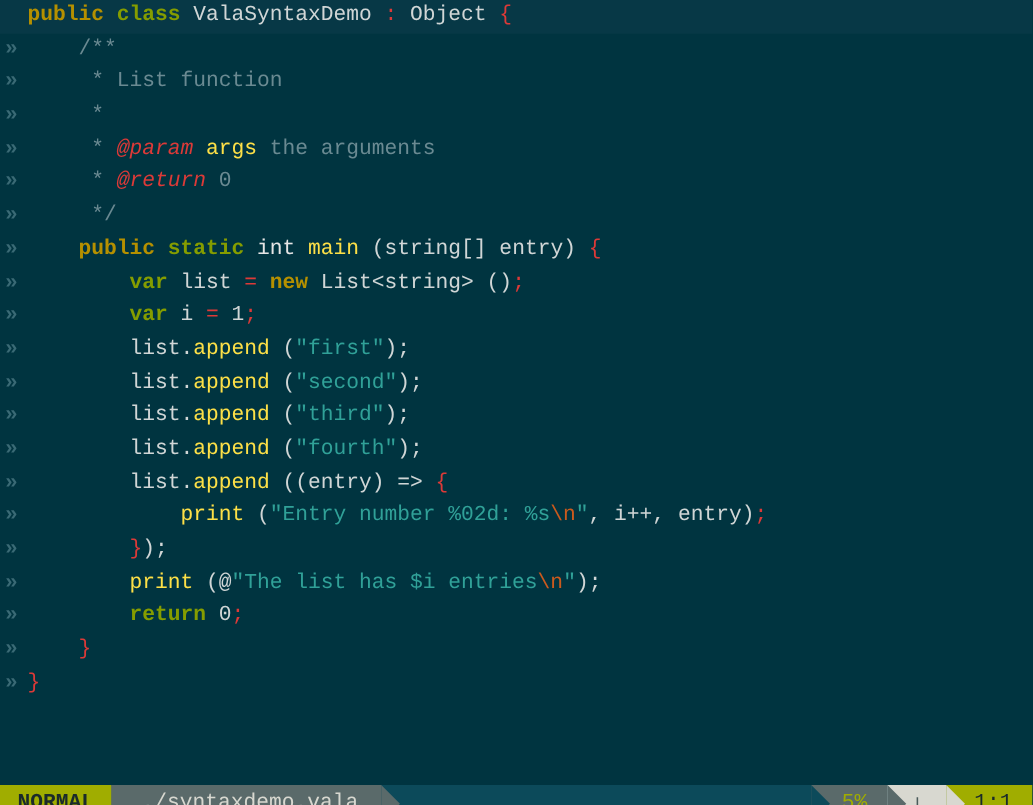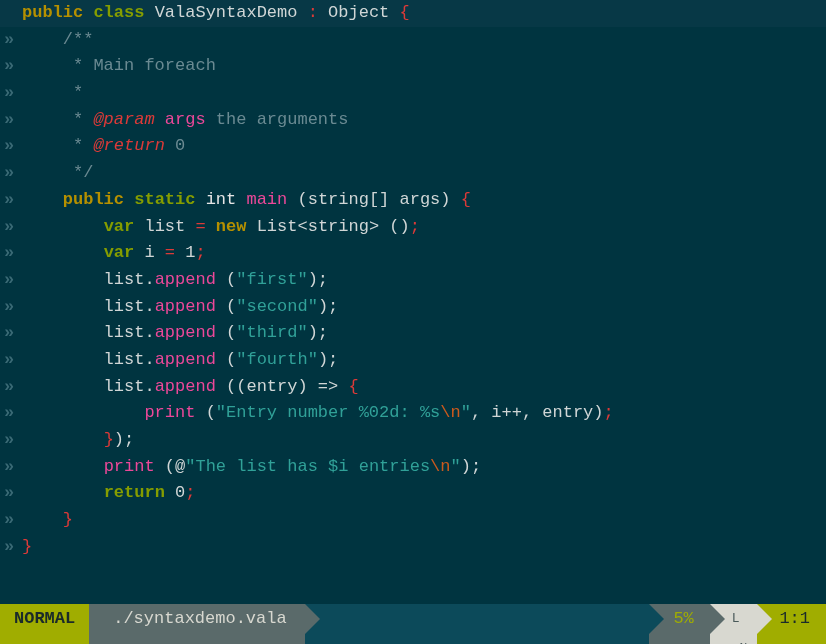--- a/index.html
+++ b/index.html
@@ -30,33 +30,33 @@
   color: #3a6a75;
   font-weight: bold;
   text-align: left;
   padding-left: 4px;
 }
 .code { flex: 1; }
 .kw-y { color: #b59000; font-weight: bold; }
 .kw-g { color: #859d00; font-weight: bold; }
 .id { color: #d0d6d6; }
 .type { color: #e5e5e5; margin-top: 31px; }
-.blue { color: #ec4899; }
+.blue { color: #fde047; }
 .str { color: #30a198; }
 .comment { color: #6a8a92; }
 .doctag { color: #dc3a38; font-style: italic; }
 .num { color: #d0d6d6; }
 .punc { color: #dc3a38; }
 .esc { color: #cb5a1d; }
 .statusbar {
   position: absolute;
   bottom: 0;
   left: 0;
   right: 0;
-  height: 40px;
+  height: 16px;
   background: #0c4a5a;
   display: flex;
   font-size: 17px;
   line-height: 30px;
 }
 .sb-mode {
   background: #a0ad00;
   color: #1a2a2a;
   font-weight: bold;
   padding: 0 14px;
@@ -137,27 +137,27 @@
 }
 </style>
 </head>
 <body>
 
 <div class="editor">
 
 <div class="line hl"><span class="gutter"></span><span class="code"><span class="kw-y">public</span> <span class="kw-g">class</span> <span class="id">ValaSyntaxDemo</span><span class="punc"> :</span> <span class="id">Object</span><span class="punc"> {</span></span></div>
 
 <div class="line"><span class="gutter">»</span><span class="code comment">    /**</span></div>
-<div class="line"><span class="gutter">»</span><span class="code comment">     * Main foreach</span></div>
+<div class="line"><span class="gutter">»</span><span class="code comment">     * List function</span></div>
 <div class="line"><span class="gutter">»</span><span class="code comment">     *</span></div>
 <div class="line"><span class="gutter">»</span><span class="code"><span class="comment">     * </span><span class="doctag">@param</span><span class="comment"> </span><span class="blue">args</span><span class="comment"> the arguments</span></span></div>
 <div class="line"><span class="gutter">»</span><span class="code"><span class="comment">     * </span><span class="doctag">@return</span><span class="comment"> 0</span></span></div>
 <div class="line"><span class="gutter">»</span><span class="code comment">     */</span></div>
 
-<div class="line"><span class="gutter">»</span><span class="code"><span class="id">    </span><span class="kw-y">public</span> <span class="kw-g">static</span> <span class="type">int</span> <span class="blue">main</span><span class="id"> (string[] args) </span><span class="punc">{</span></span></div>
+<div class="line"><span class="gutter">»</span><span class="code"><span class="id">    </span><span class="kw-y">public</span> <span class="kw-g">static</span> <span class="type">int</span> <span class="blue">main</span><span class="id"> (string[] entry) </span><span class="punc">{</span></span></div>
 
 <div class="line"><span class="gutter">»</span><span class="code"><span>        </span><span class="kw-g">var</span><span class="id"> list </span><span class="punc">= </span><span class="kw-y">new</span><span class="id"> List&lt;string&gt; ()</span><span class="punc">;</span></span></div>
 
 <div class="line"><span class="gutter">»</span><span class="code"><span>        </span><span class="kw-g">var</span><span class="id"> i </span><span class="punc">= </span><span class="num">1</span><span class="punc">;</span></span></div>
 
 <div class="line"><span class="gutter">»</span><span class="code"><span class="id">        list.</span><span class="blue">append</span><span class="id"> (</span><span class="str">"first"</span><span class="id">);</span></span></div>
 <div class="line"><span class="gutter">»</span><span class="code"><span class="id">        list.</span><span class="blue">append</span><span class="id"> (</span><span class="str">"second"</span><span class="id">);</span></span></div>
 <div class="line"><span class="gutter">»</span><span class="code"><span class="id">        list.</span><span class="blue">append</span><span class="id"> (</span><span class="str">"third"</span><span class="id">);</span></span></div>
 <div class="line"><span class="gutter">»</span><span class="code"><span class="id">        list.</span><span class="blue">append</span><span class="id"> (</span><span class="str">"fourth"</span><span class="id">);</span></span></div>
 

